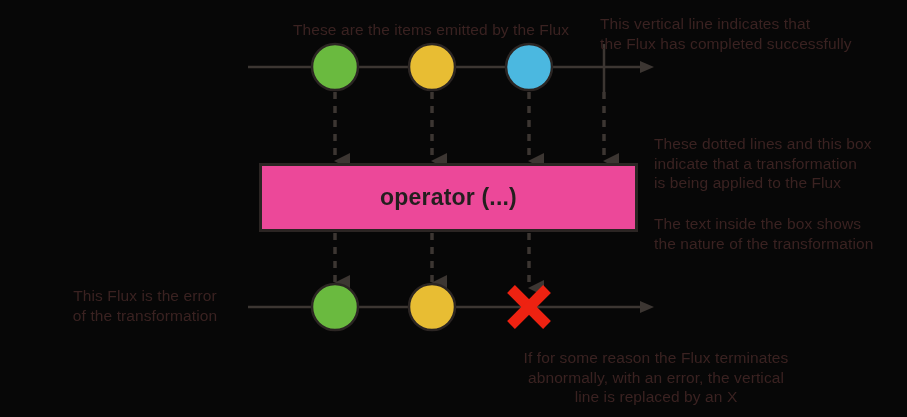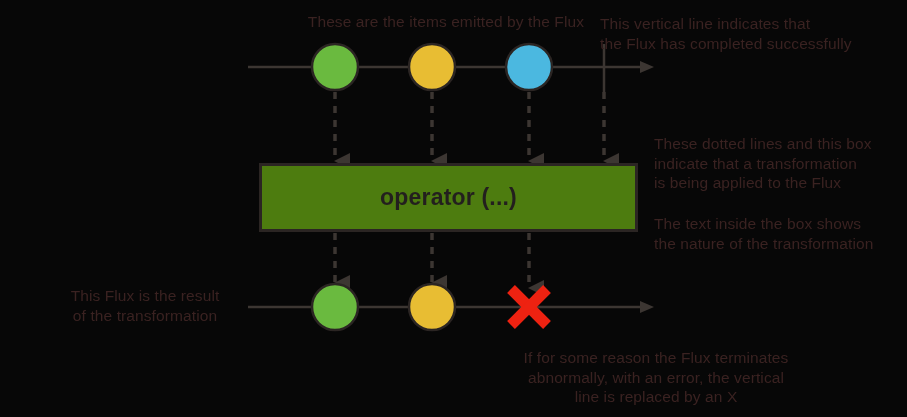--- a/index.html
+++ b/index.html
@@ -30,21 +30,21 @@
     font-size: 15.5px;
     line-height: 19.5px;
     white-space: pre;
     letter-spacing: 0.1px;
   }
 
   #annot-timeline {
     left: 8px; top: 44px; width: 225px; text-align: center;
   }
   #annot-items {
-    left: 278px; top: 12px; width: 306px; text-align: right;
+    left: 278px; top: 20px; width: 306px; text-align: center;
   }
   #annot-complete {
     left: 600px; top: 6px; width: 300px; text-align: left; margin-top: 8px;
   }
   #annot-dotted {
     left: 654px; top: 134px; width: 250px; text-align: left;
   }
   #annot-boxtext {
     left: 654px; top: 214px; width: 250px; text-align: left;
   }
@@ -54,21 +54,21 @@
   #annot-error {
     left: 506px; top: 348px; width: 300px; text-align: center;
   }
 
   .op-box {
     position: absolute;
     left: 259px;
     top: 163px;
     width: 379px;
     height: 69px;
-    background: #4d7c0f;
+    background: #ec4899;
     border: 3px solid #2b2523;
     box-sizing: border-box;
     display: flex;
     align-items: center;
     justify-content: center;
   }
   .op-label {
     font-family: "Liberation Sans", sans-serif;
     font-weight: bold;
     font-size: 23px;
@@ -137,20 +137,20 @@
   <div class="annot" id="annot-complete">This vertical line indicates that
 the Flux has completed successfully</div>
 
   <div class="annot" id="annot-boxtext">The text inside the box shows
 the nature of the transformation</div>
 
   <div class="annot" id="annot-dotted">These dotted lines and this box
 indicate that a transformation
 is being applied to the Flux</div>
 
-  <div class="annot" id="annot-result">This Flux is the result
+  <div class="annot" id="annot-result">This Flux is the error
 of the transformation</div>
 
   <div class="annot" id="annot-error">If for some reason the Flux terminates
 abnormally, with an error, the vertical
 line is replaced by an X</div>
 
 </div>
 
 </body></html>

